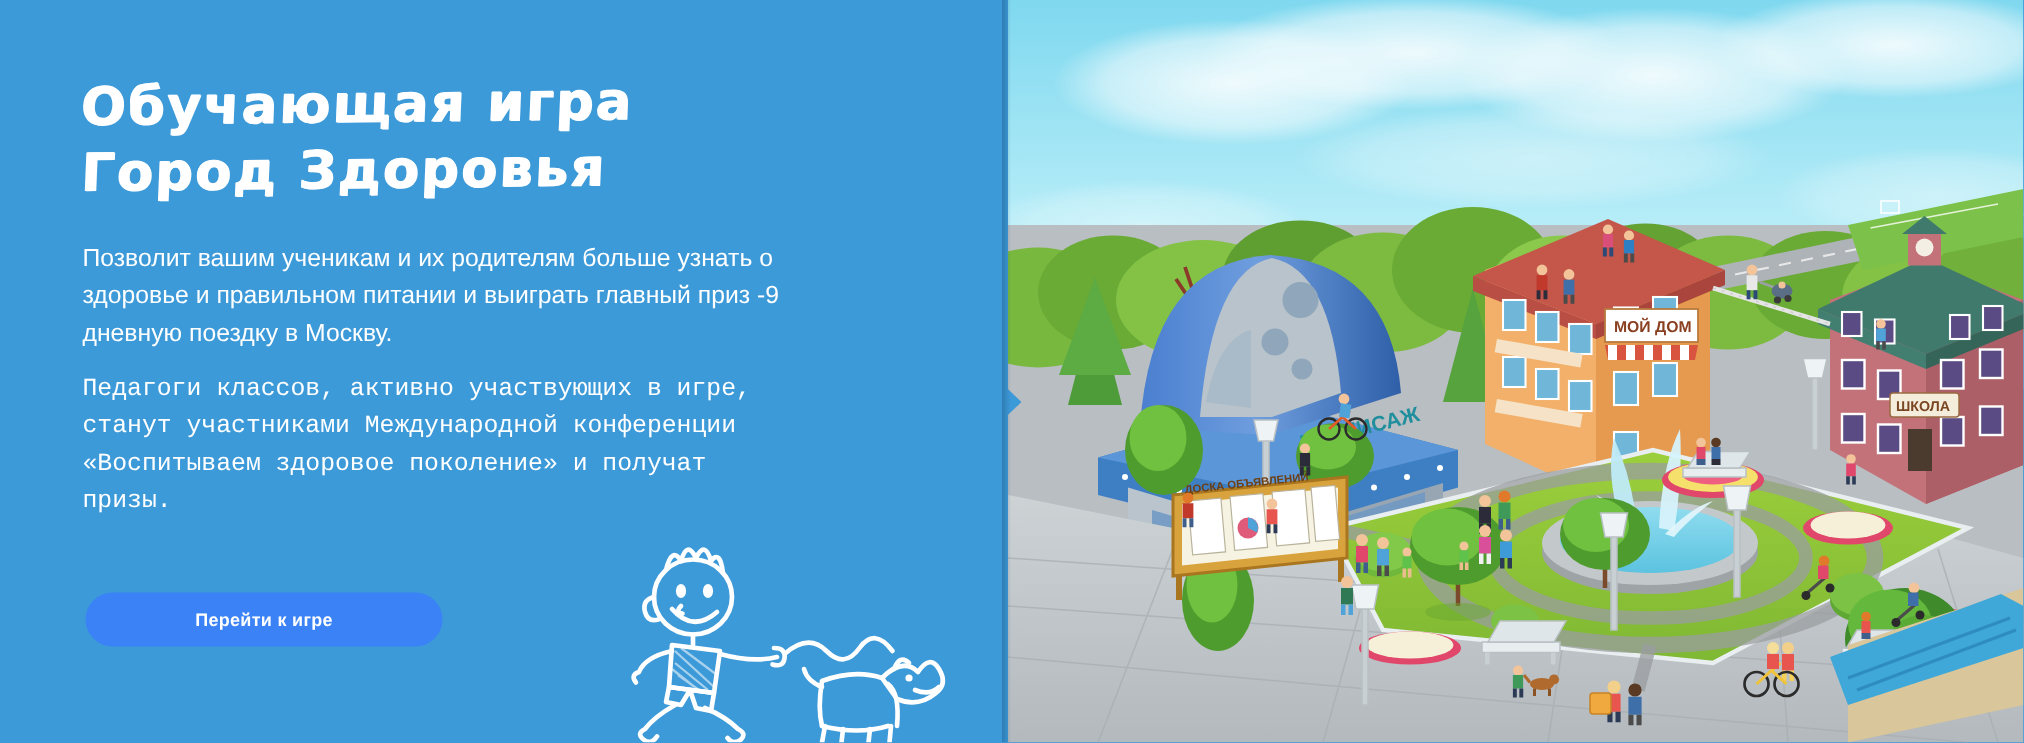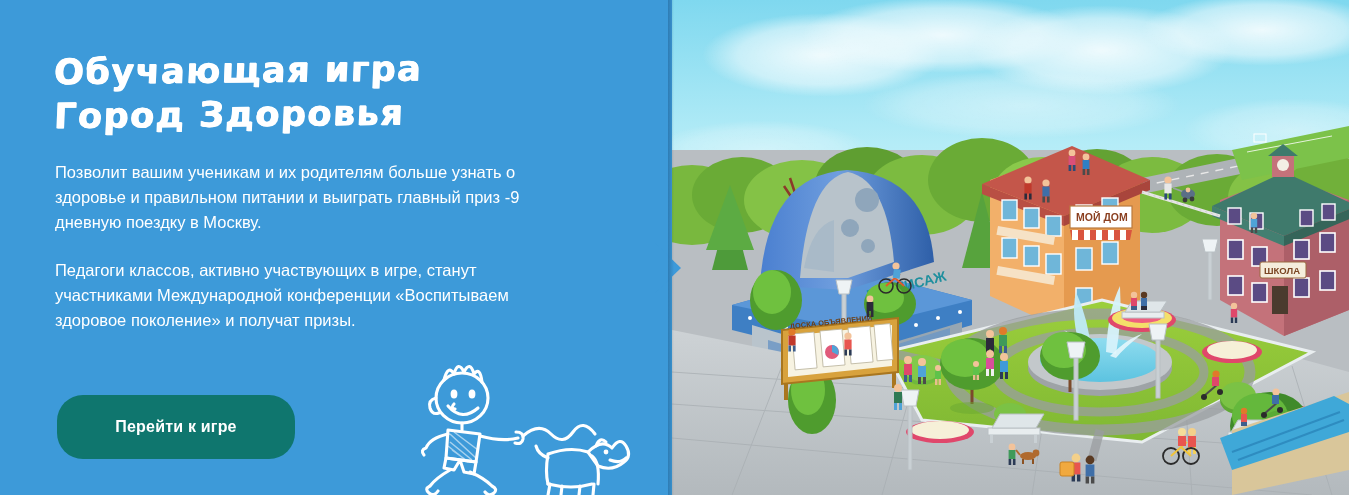--- a/index.html
+++ b/index.html
@@ -26,28 +26,28 @@
   }
   .title .line { display:block; }
   .title .line2 { margin-left:2px; }
 
   .para {
     position:absolute; left:55px; width:480px;
     color:#ffffff; font-size:16.5px; line-height:25px;
     font-family:"Liberation Sans", sans-serif;
   }
   .para-1 { top:160px; }
-  .para-2 { top:258px; }
+  .para-2 { top:246px;font-family:Liberation Mono, monospace; }
 
   .cta {
     position:absolute; left:57px; top:395px;
-    width:238px; height:64px;
-    background:#0f766e;
+    width:238px; height:36px;
+    background:#3b82f6;
     border:none; border-radius:26px;
-    color:#ffffff; font-size:16px; font-weight:bold;
+    color:#ffffff; font-size:12px; font-weight:bold;
     font-family:"Liberation Sans", sans-serif;
     cursor:pointer; letter-spacing:0.2px;
   }
 
   .doodle { position:absolute; left:420px; top:352px; width:250px; height:143px; }
 
   
   .illus {
     position:absolute; left:640px; top:0; width:709px; height:495px;
     overflow:hidden; z-index:1;

